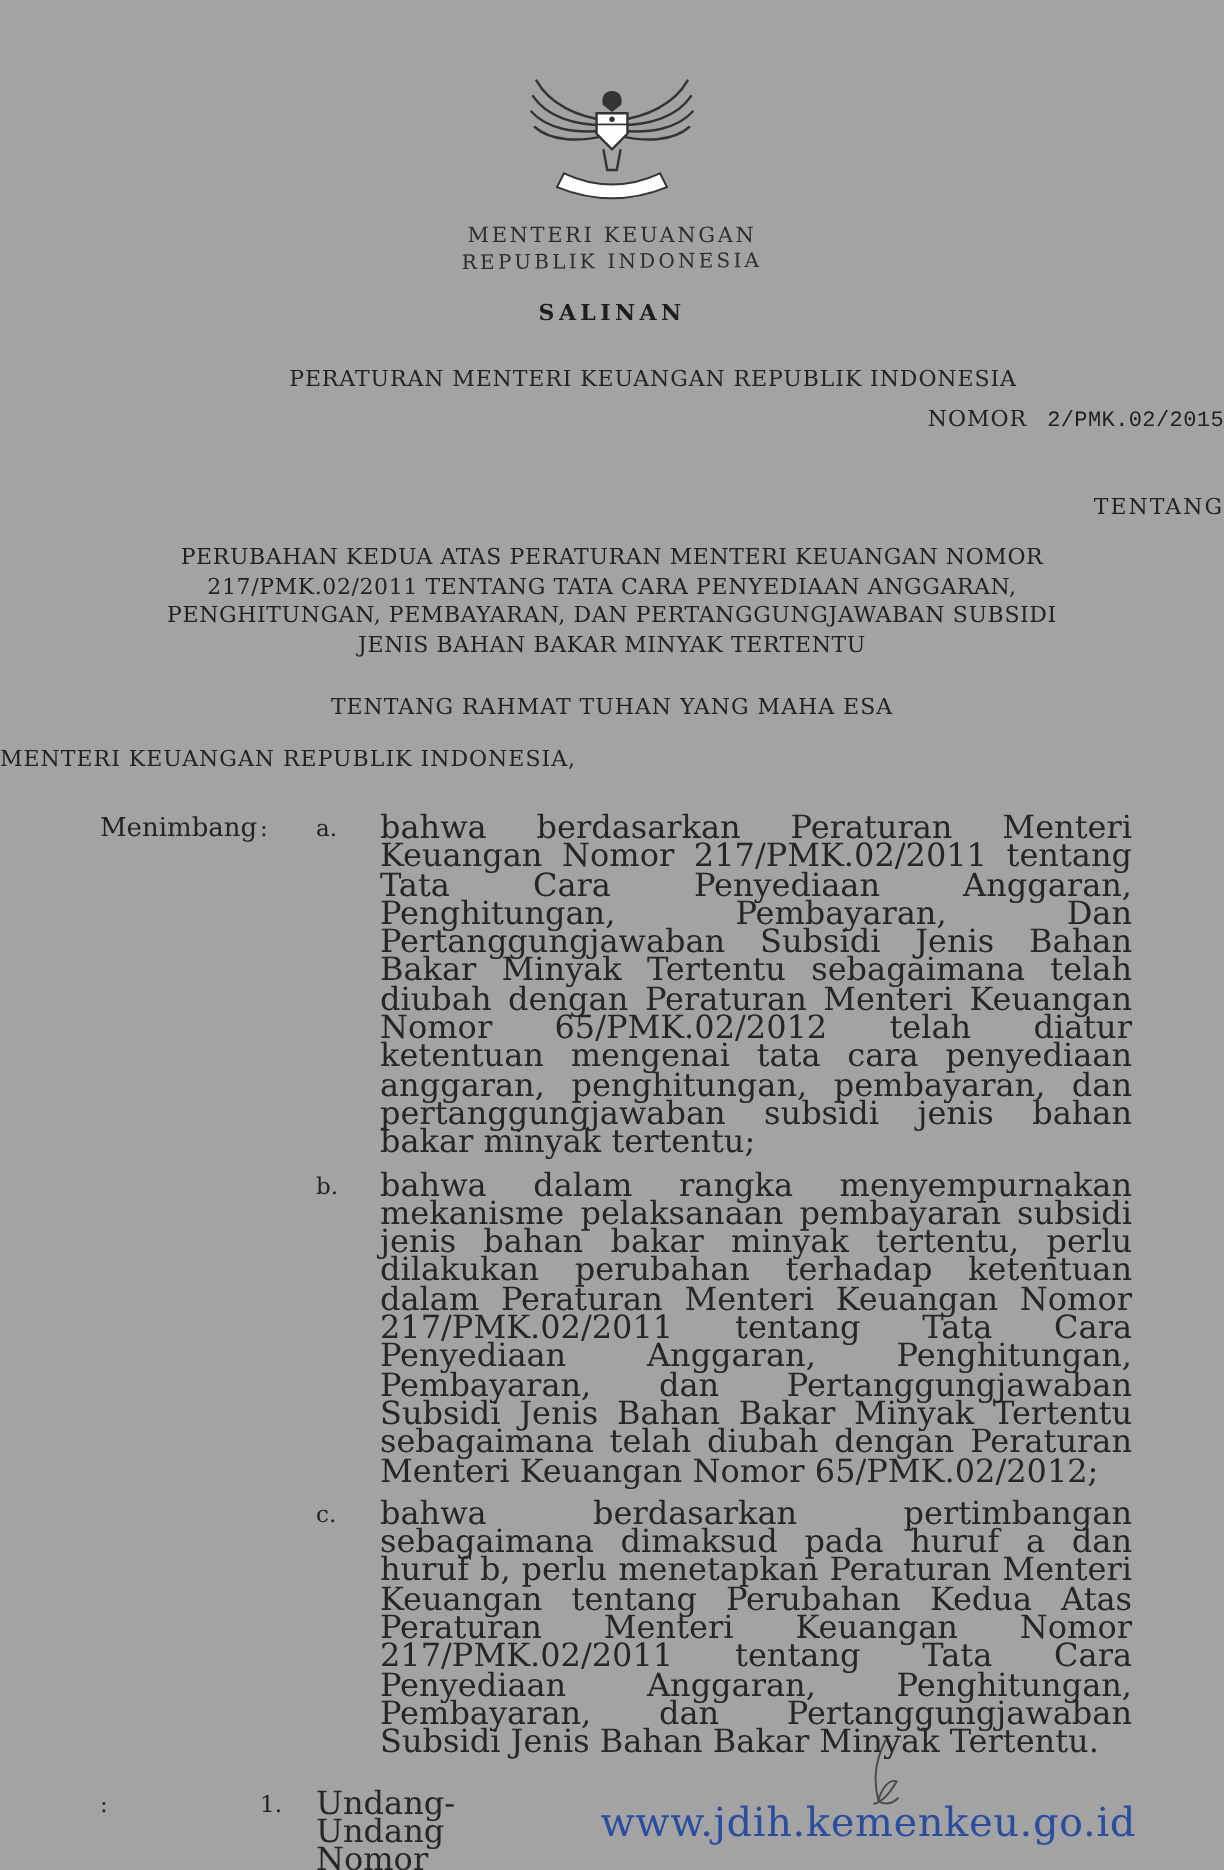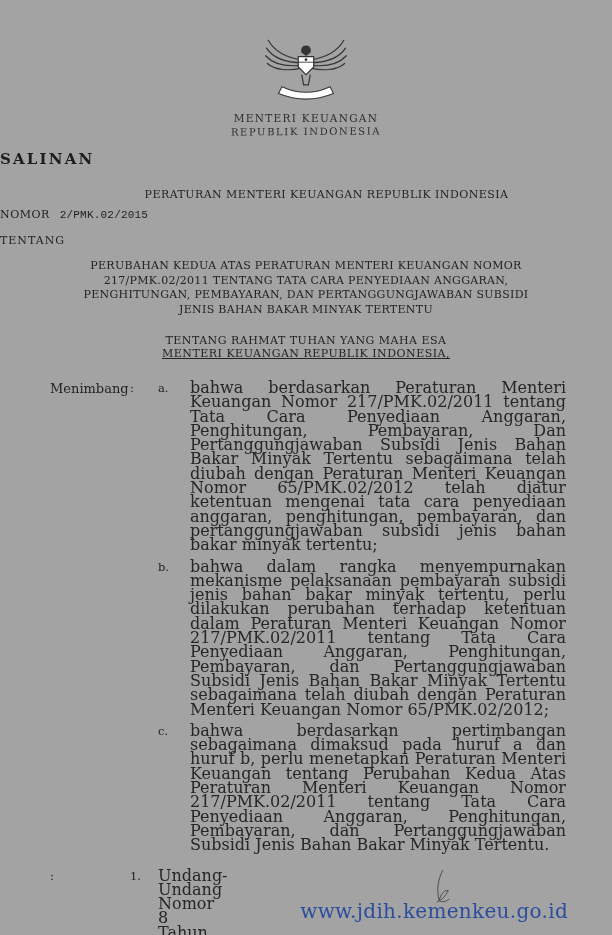--- a/index.html
+++ b/index.html
@@ -6,28 +6,28 @@
   html,body { background:#e9e9e9; }
   body { font-family:"DejaVu Serif", serif; }
   .page {
     width:612px; height:935px; margin:0 auto; position:relative;
     background:#a3a3a3; color:#232323; overflow:hidden;
     box-shadow:0 0 4px rgba(0,0,0,.2);
   }
   .emblem-wrap { padding-top:24px; text-align:center; }
   .hdr-line1 { margin-top:5px; text-align:center; font-size:10.5px; letter-spacing:1.3px; color:#2d2d2d; }
   .hdr-line2 { margin-top:2px; text-align:center; font-size:10px; letter-spacing:1.6px; color:#2d2d2d; transform:rotate(-0.4deg); }
-  .salinan   { margin-top:13px; text-align:left; font-size:15px; font-weight:bold; letter-spacing:2.2px; color:#1d1d1d; }
+  .salinan   { margin-top:13px; text-align:center; font-size:11px; font-weight:bold; letter-spacing:2.2px; color:#1d1d1d; }
   .doc-title { margin-top:20px; text-align:center; font-size:11px; letter-spacing:.45px; color:#242424;padding-left:41px; }
-  .nomor-line{ margin-top:7px; text-align:left; font-size:11px; letter-spacing:.5px; }
+  .nomor-line{ margin-top:7px; text-align:right; font-size:11px; letter-spacing:.5px;margin-left:32px; }
   .nomor-value { font-family:"Liberation Mono", monospace; font-size:11px; margin-left:10px; letter-spacing:.2px; color:#1f1f1f; }
-  .tentang   { margin-top:13px; text-align:left; font-size:11px; letter-spacing:1px; }
+  .tentang   { margin-top:30px; text-align:right; font-size:11px; letter-spacing:1px; }
   .subject   { margin:12px auto 0; width:470px; text-align:center; font-size:11px; line-height:14.5px; letter-spacing:.3px; color:#222; }
   .rahmat    { margin-top:17px; text-align:center; font-size:11px; letter-spacing:.5px; }
-  .menteri   { text-align:center; font-size:11px; letter-spacing:.5px;text-decoration:underline; }
+  .menteri   { margin-top:13px; font-size:11px; letter-spacing:.5px; }
   .section   { margin-top:21px; padding:0 46px 0 50px; }
   .section + .section { margin-top:16px; }
   .row { display:grid; grid-template-columns:80px 28px 32px 1fr; margin-bottom:7px; }
   .row:last-child { margin-bottom:0; }
   .lbl { font-size:13px; color:#232323; }
   .col { font-size:11.5px; text-align:left; }
   .mk  { font-size:11.5px; }
   .tx  { font-size:16px; line-height:14.3px; text-align:justify; color:#262626; }
   .paraf { position:absolute; right:156px; bottom:26px; }
   .footer-url {

